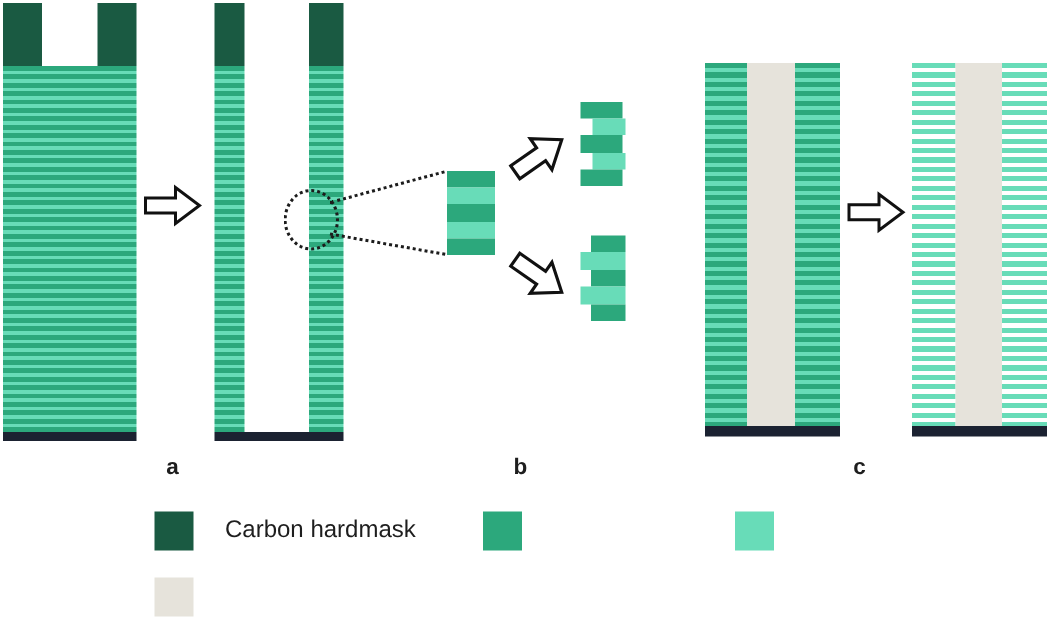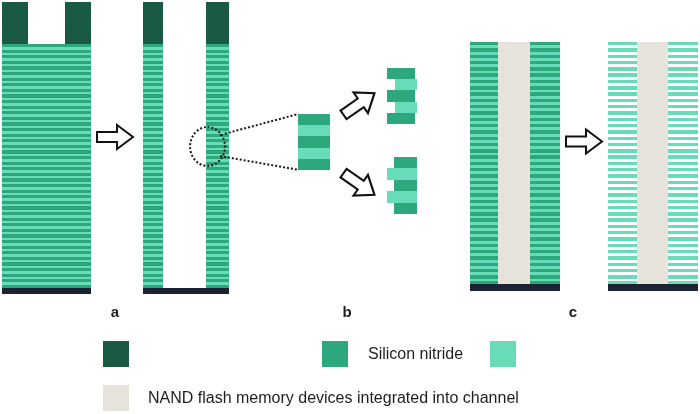--- a/index.html
+++ b/index.html
@@ -101,22 +101,21 @@
   <div class="abs stripes-w" style="left:608px;top:42px;width:29px;height:242px;"></div>
   <div class="abs channel" style="left:637px;top:42px;width:31px;height:242px;"></div>
   <div class="abs stripes-w" style="left:668px;top:42px;width:30px;height:242px;"></div>
   <div class="abs substrate" style="left:608px;top:284px;width:90px;height:7px;"></div>
 
   <div class="abs panel-label" style="left:103px;top:303px;">a</div>
   <div class="abs panel-label" style="left:335px;top:303px;">b</div>
   <div class="abs panel-label" style="left:561px;top:303px;">c</div>
 
   <div class="abs legend-swatch hardmask" style="left:103px;top:341px;"></div>
+  <div class="abs legend-label" style="left:150px;top:341px;">Carbon hardmask</div>
 
   <div class="abs legend-swatch" style="left:322px;top:341px;background:var(--nitride);"></div>
-  <div class="abs legend-label" style="left:368px;top:341px;">Silicon nitride</div>
 
   <div class="abs legend-swatch" style="left:490px;top:341px;background:var(--oxide);"></div>
 
   <div class="abs legend-swatch channel" style="left:103px;top:385px;"></div>
-  <div class="abs legend-label" style="left:148px;top:385px;">NAND flash memory devices integrated into channel</div>
 
 </div>
 
 </body></html>

